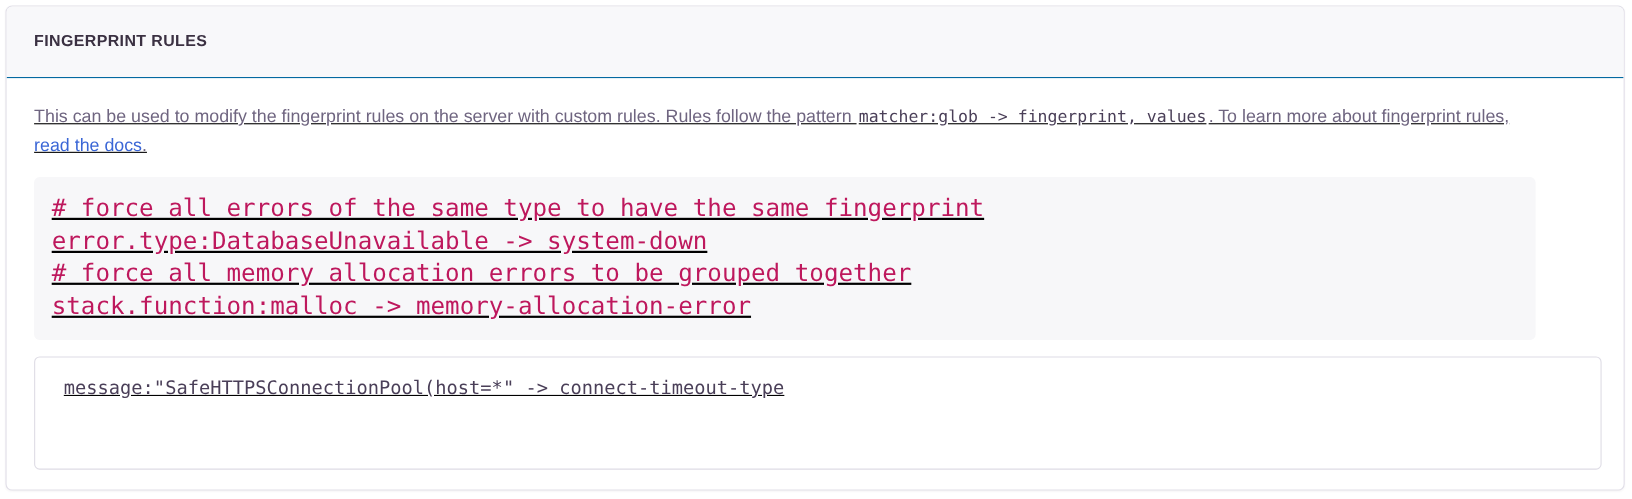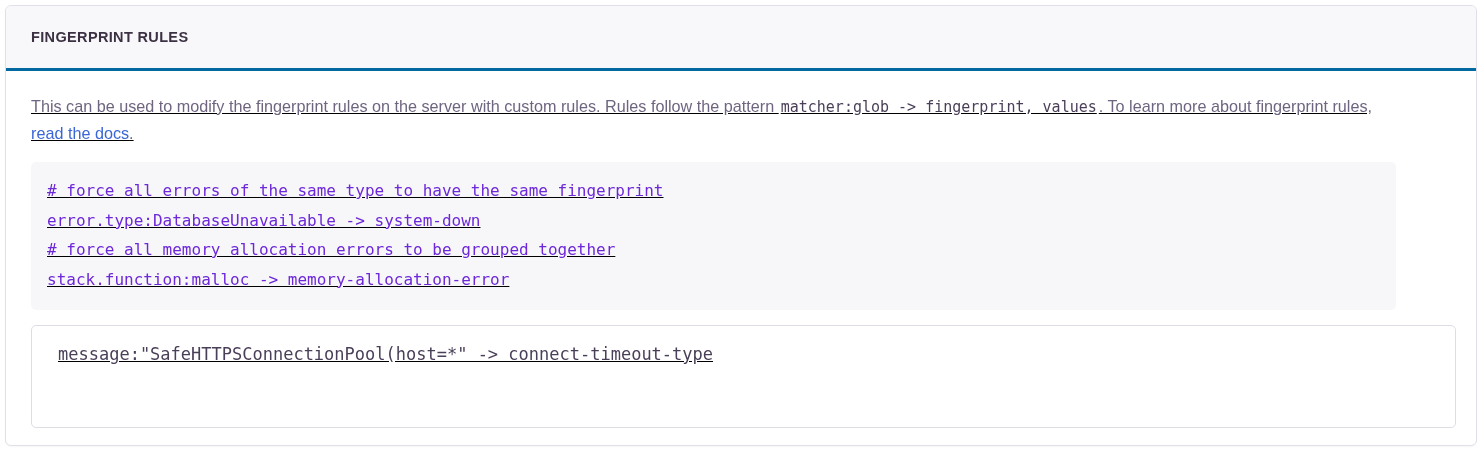--- a/index.html
+++ b/index.html
@@ -34,21 +34,21 @@
     border: 1px solid #E1DFE8;
     border-radius: 6px;
     box-shadow: 0 1px 2px rgba(43, 34, 51, 0.04);
     overflow: hidden;
   }
 
   .panel-header {
     height: 65px;
     box-sizing: border-box;
     background: #F8F8FA;
-    border-bottom: 3px solid #0369a1;
+    border-bottom: 1px solid #0369a1;
     display: flex;
     align-items: center;
     padding: 0 25px;
   }
 
   .panel-title {
     font-size: 14.5px;
     font-weight: bold;
     letter-spacing: 0.35px;
     color: #3B3142;
@@ -86,23 +86,23 @@
     background: #F7F7F9;
     border-radius: 5px;
     padding: 14px 16px 16px 16px;
     margin: 0 0 15px 0;
     width: 1365px;
     box-sizing: border-box;
   }
   .code-block pre {
     margin: 0;
     font-family: "DejaVu Sans Mono", "Liberation Mono", monospace;
-    font-size: 16px;
+    font-size: 22px;
     line-height: 29.5px;
-    color: #6d28d9;
+    color: #be185d;
     white-space: pre;
   }
 
   
   .rules-input {
     display: block;
     width: 1425px;
     height: 103px;
     box-sizing: border-box;
     resize: none;

